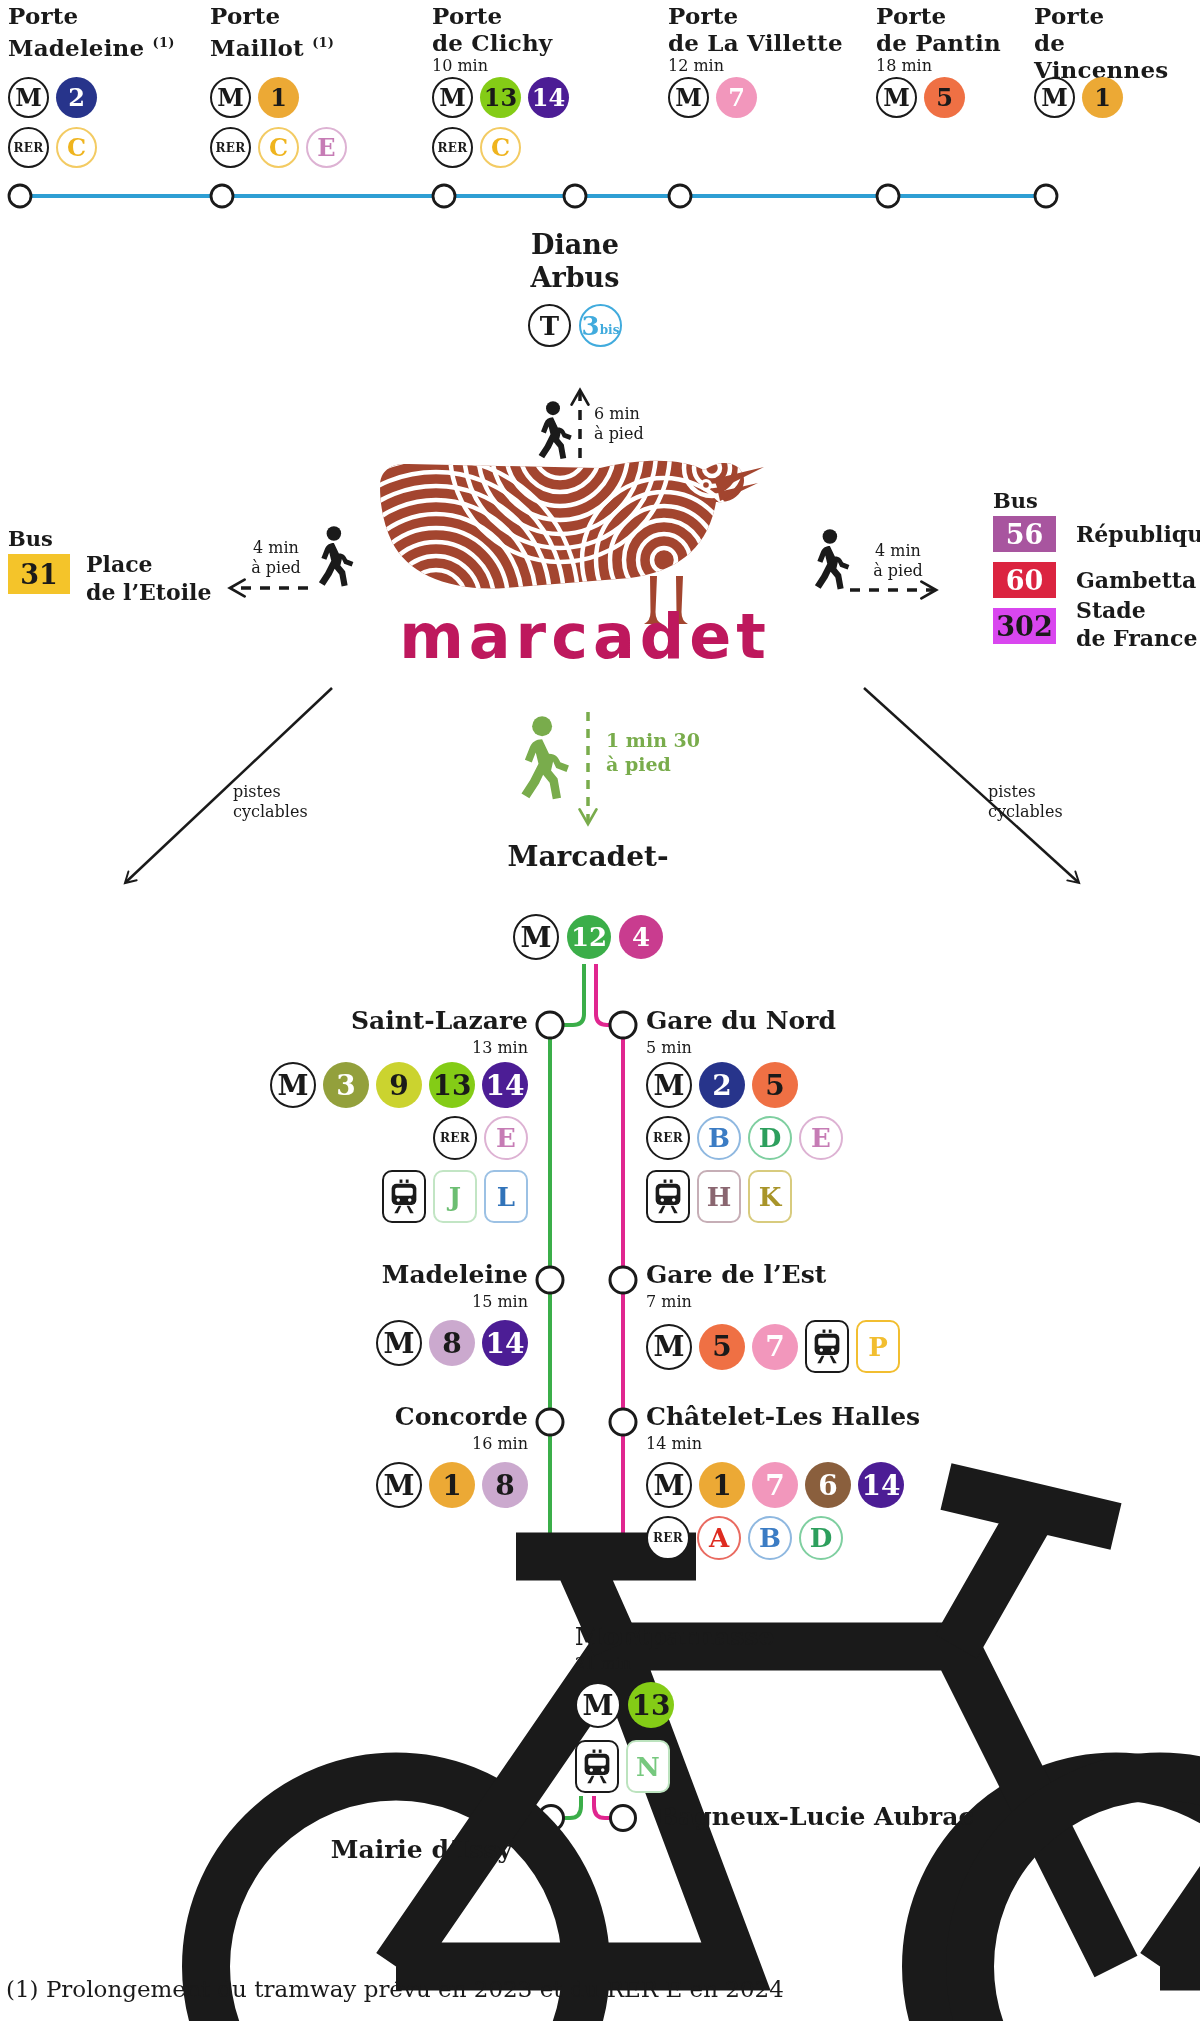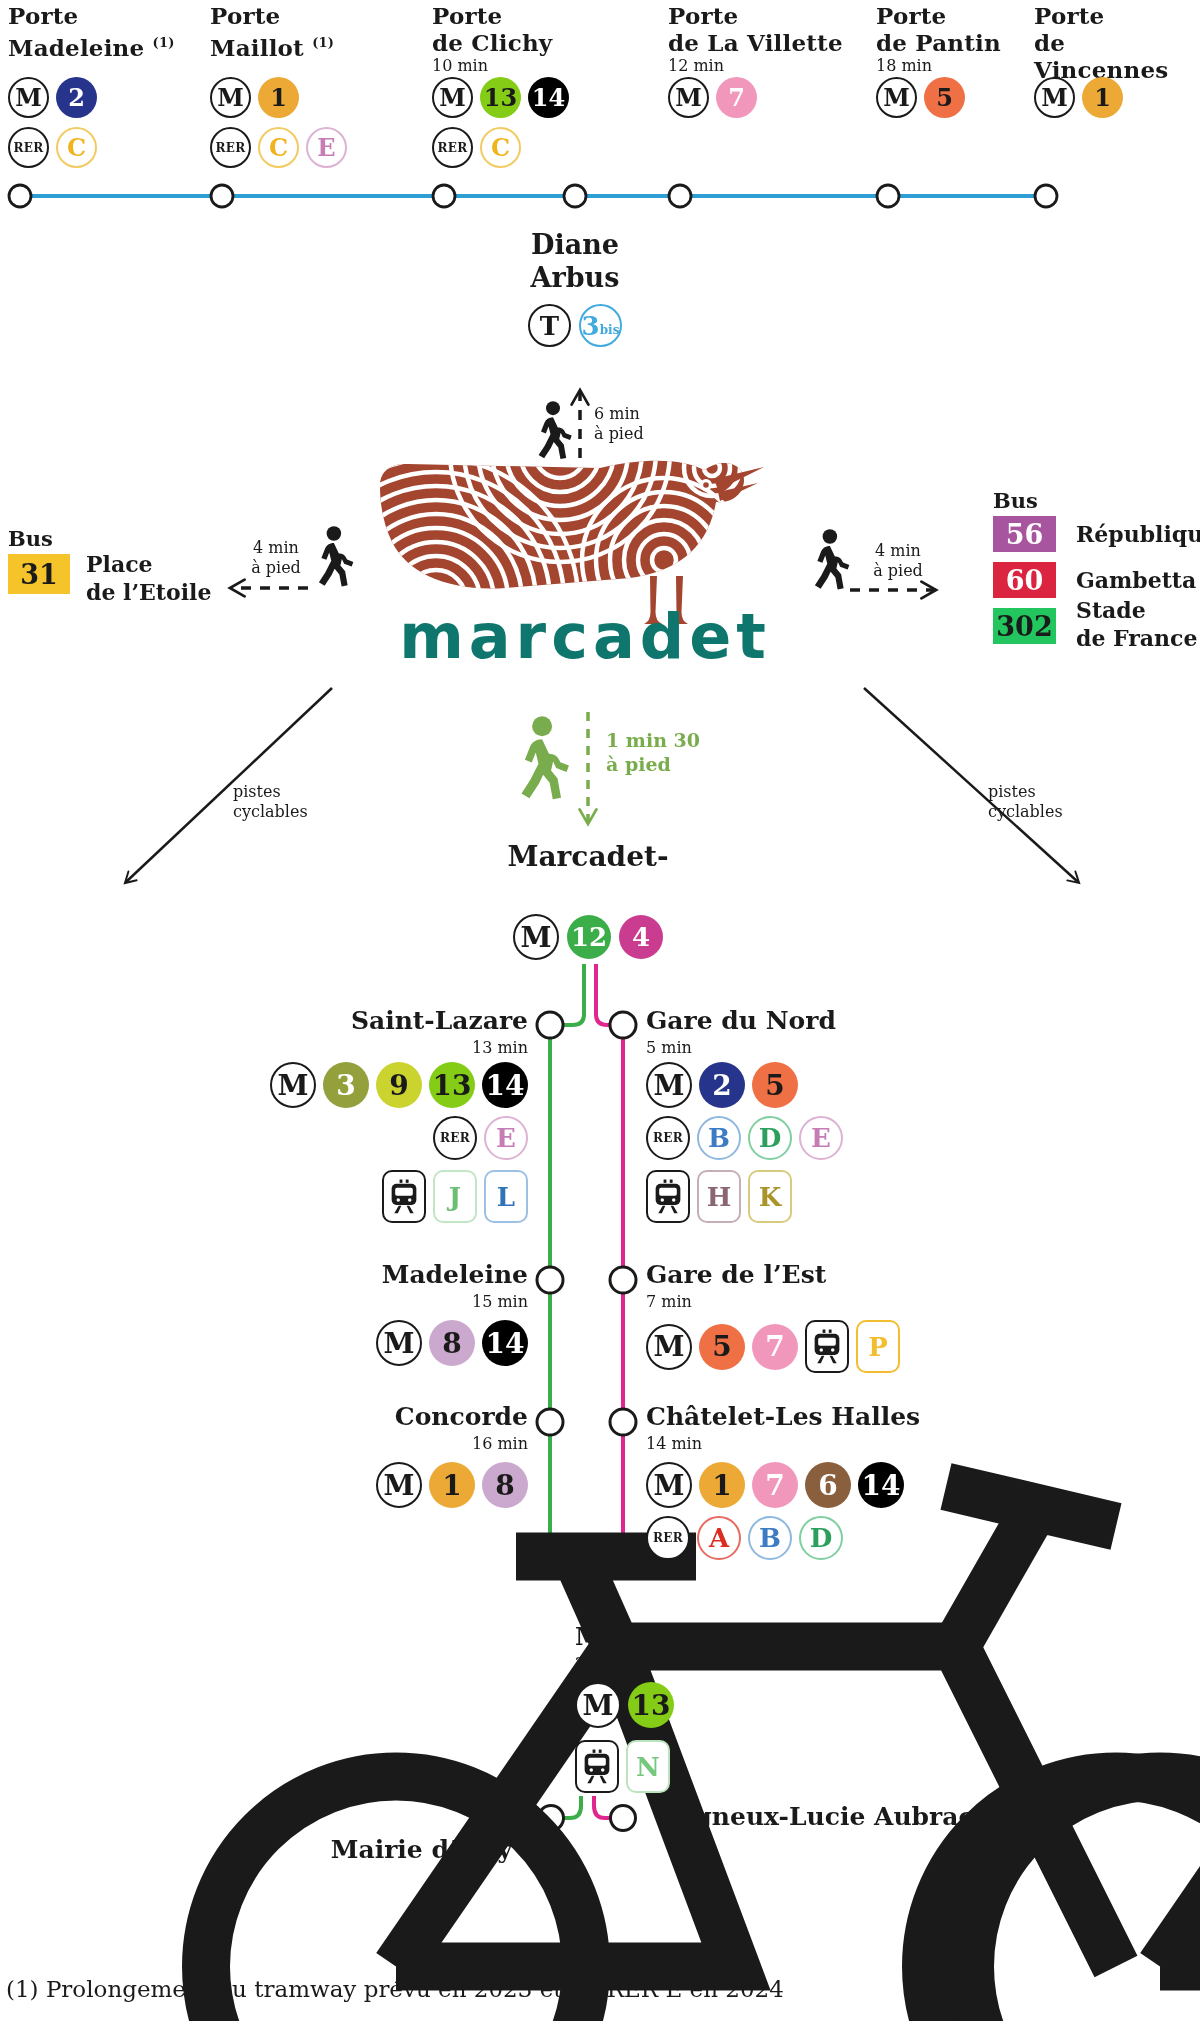--- a/index.html
+++ b/index.html
@@ -35,21 +35,21 @@
   .l2{background:#27348B;color:#fff}
   .l3{background:#93A03C;color:#fff}
   .l4{background:#C93C8F;color:#fff}
   .l5{background:#EF7044;color:#1a1a1a}
   .l7{background:#F297BC;color:#fff}
   .l8{background:#CBA9CE;color:#1a1a1a}
   .l9{background:#CBD32F;color:#1a1a1a}
   .l11{background:#8A5F3D;color:#fff}
   .l12{background:#3BAE49;color:#fff}
   .l13{background:#84cc16;color:#1a1a1a}
-  .l14{background:#000000;color:#fff}
+  .l14{background:#4c1d95;color:#fff}
   
   .rA{color:#DE2B20;border-color:#E96A60}
   .rB{color:#3B7CC4;border-color:#8FB8E0}
   .rC{color:#EFB41E;border-color:#F3CB63}
   .rD{color:#2D9F5D;border-color:#7FCFA0}
   .rE{color:#C67CB5;border-color:#DDB2D3}
   
   .tJ{color:#6CBE72;border-color:#C2E5C4}
   .tL{color:#3173B9;border-color:#9CC1E4}
   .tH{color:#8A6670;border-color:#C6AEB6}
@@ -59,22 +59,22 @@
   
   .tramT{border:2px solid #1a1a1a;font-weight:700}
   .tram3bis{border:2px solid #41ABDD;color:#41ABDD;font-weight:700}
   .tram3bis .bis{font-size:12px;margin-top:8px}
   
   .bus-head{font-size:21px;font-weight:700}
   .busnum{display:flex;align-items:center;justify-content:center;font-weight:700;font-size:27px}
   .b31{width:62px;height:40px;background:#F4C42A;color:#1a1a1a}
   .b56{width:63px;height:36px;background:#A8559F;color:#fff}
   .b60{width:63px;height:36px;background:#DB2440;color:#fff}
-  .b302{width:63px;height:36px;background:#22c55e;color:#1a1a1a}
-  .wordmark{font-family:"DejaVu Sans",sans-serif;font-weight:700;font-size:62px;letter-spacing:5px;color:#0f766e}
+  .b302{width:63px;height:36px;background:#d946ef;color:#1a1a1a}
+  .wordmark{font-family:"DejaVu Sans",sans-serif;font-weight:700;font-size:62px;letter-spacing:5px;color:#be185d}
 </style>
 </head>
 <body>
 
 <div class="page">
 
   <svg class="bg" width="1200" height="2021" viewBox="0 0 1200 2021">
     <defs>
       <marker id="chev" viewBox="0 0 10 10" refX="7.5" refY="5" markerWidth="6" markerHeight="6" orient="auto-start-reverse">
         <path d="M1.5 1 L8.5 5 L1.5 9" fill="none" stroke="#1a1a1a" stroke-width="1.3" stroke-linecap="round"></path>

